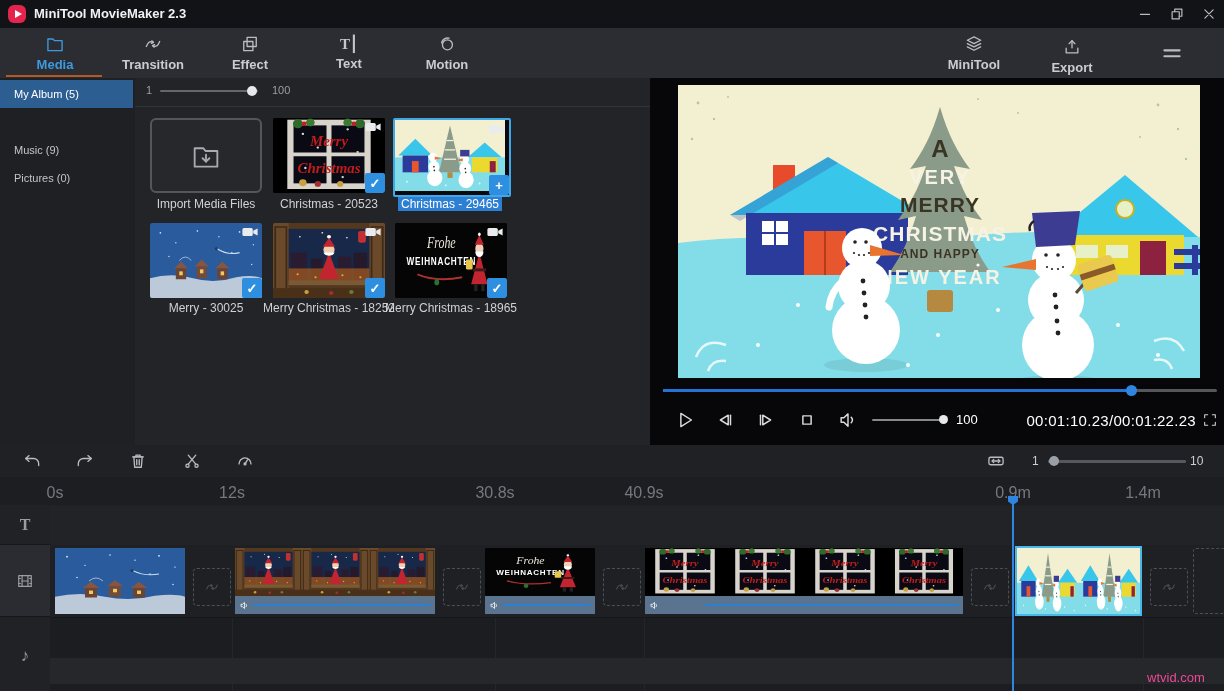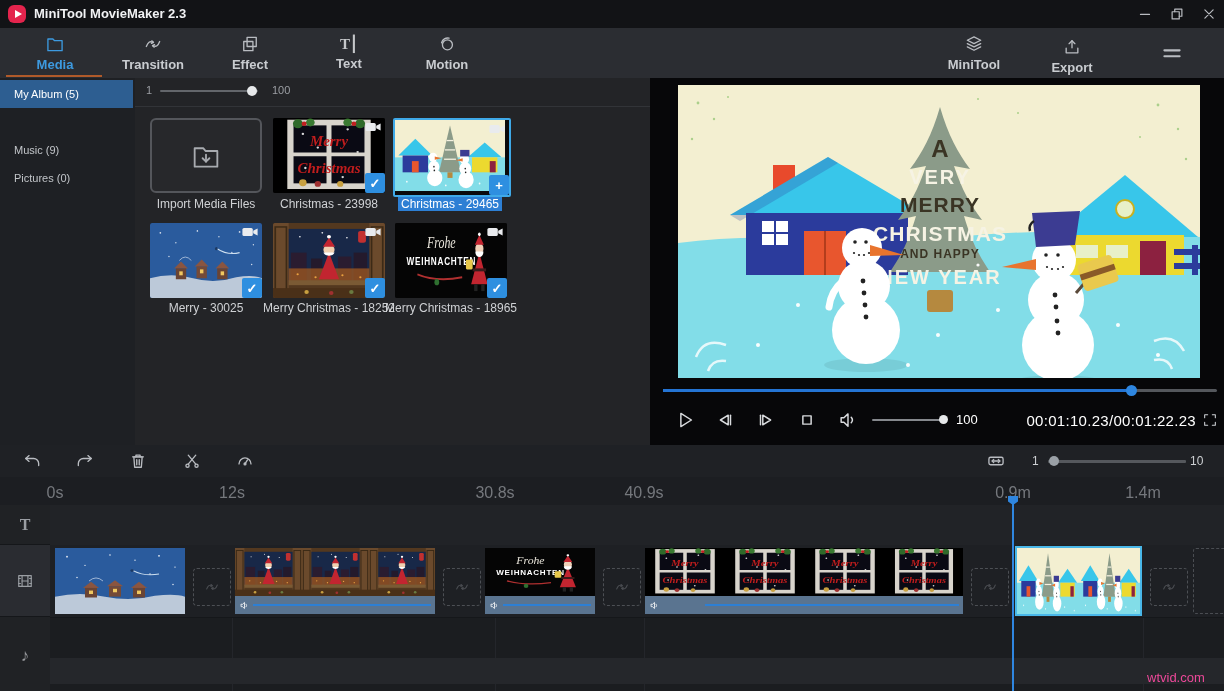--- a/index.html
+++ b/index.html
@@ -466,21 +466,21 @@
     <div class="thumb" style="left:138px;top:40px;">
       <svg width="112" height="75" viewBox="0 0 90 66" preserveAspectRatio="none">
           <use href="#art-frames"></use>
         </svg>
       <svg class="cam" width="16" height="10" viewBox="0 0 20 12">
           <rect x="0.5" y="1" width="13" height="10" rx="2" fill="#e9ebee"></rect>
           <path d="M14 4.5l5.5-3v9l-5.5-3z" fill="#e9ebee"></path>
         </svg>
       <div class="badge">✓</div>
     </div>
-    <div class="mlabel" style="left:126px;top:119px;">Christmas - 23998</div>
+    <div class="mlabel" style="left:126px;top:119px;">Christmas - 20523</div>
 
     <div class="thumb sel" style="left:258px;top:40px;width:114px;">
       <svg width="110" height="71" viewBox="0 0 130 76" preserveAspectRatio="none">
           <use href="#art-snowmen"></use>
         </svg>
       <svg class="cam" width="16" height="10" viewBox="0 0 20 12">
           <rect x="0.5" y="1" width="13" height="10" rx="2" fill="#e9ebee"></rect>
           <path d="M14 4.5l5.5-3v9l-5.5-3z" fill="#e9ebee"></path>
         </svg>
       <div class="badge">+</div>

